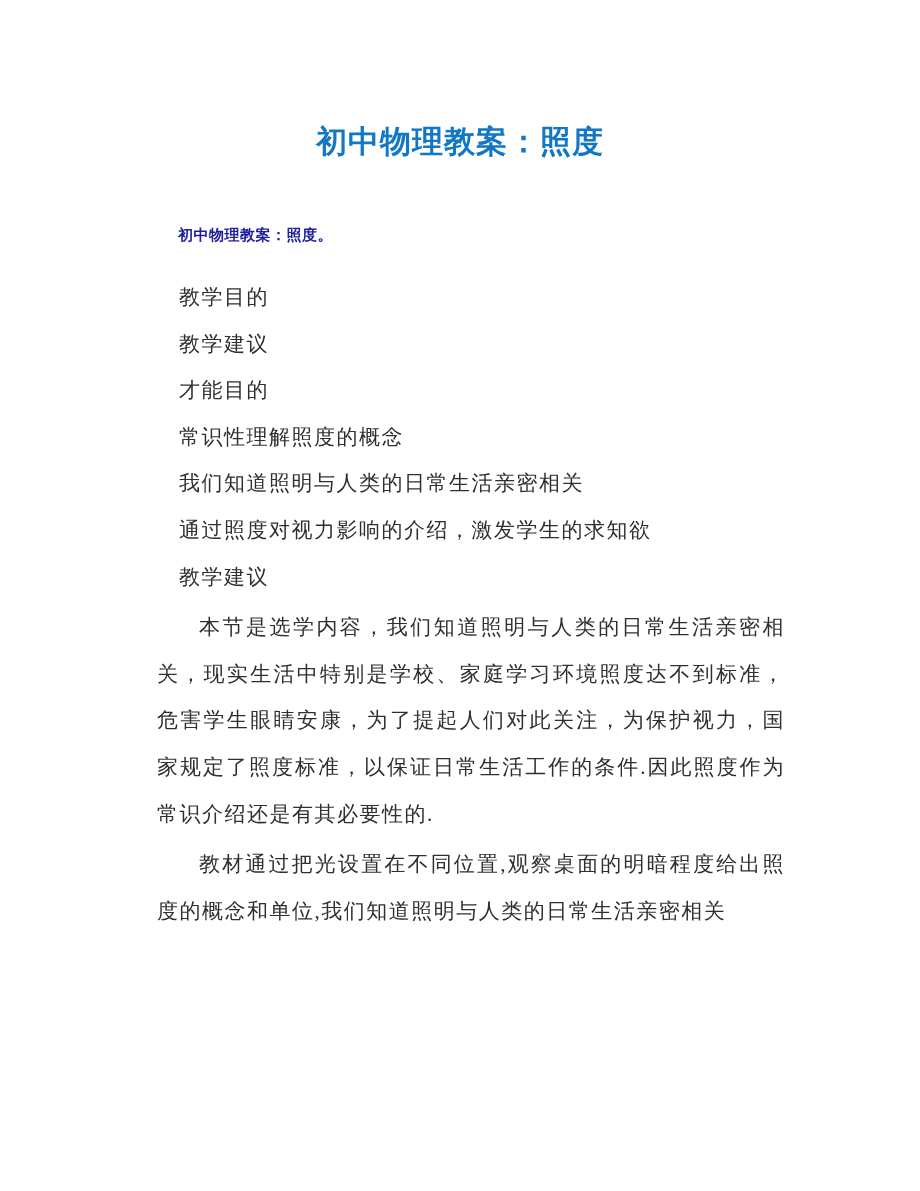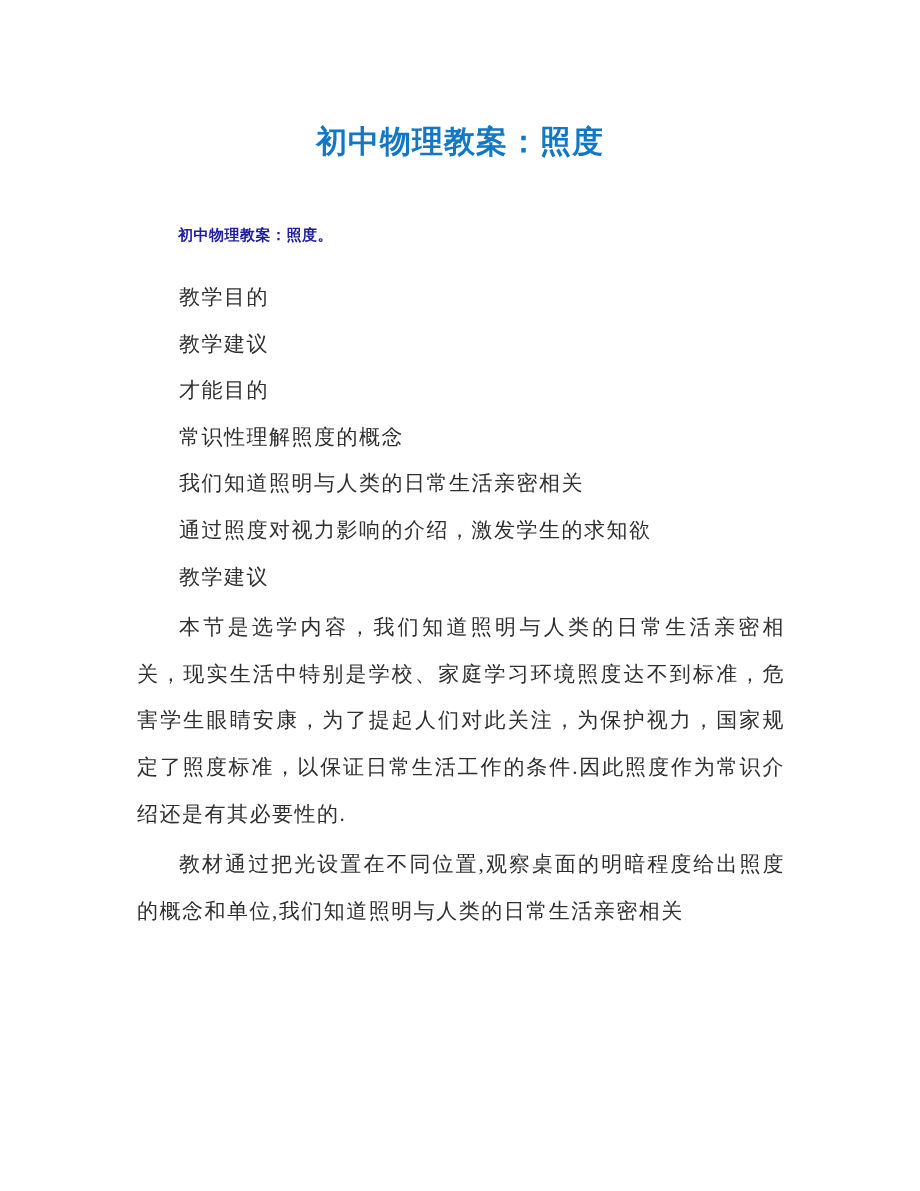--- a/index.html
+++ b/index.html
@@ -51,20 +51,21 @@
     letter-spacing: 1.5px;
     color: var(--body_ink);
   }
   .doc-body p {
     margin: 0;
     text-indent: 42px;
   }
   .doc-body p.para {
     margin-top: 4px;
     text-align: justify;
+    margin-left: 20px;
   }
   .page-footer {
     position: absolute;
     top: 1103px;
     left: 0;
     right: 0;
     text-align: left;
     font-size: 18px;
     letter-spacing: 2px;
     color: var(--footer_purple);

